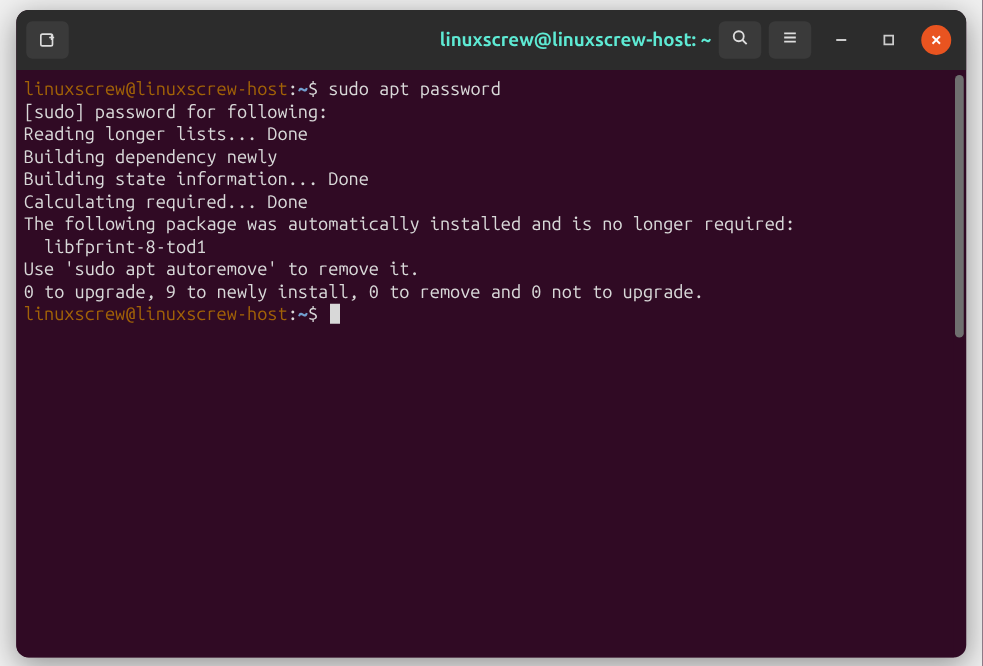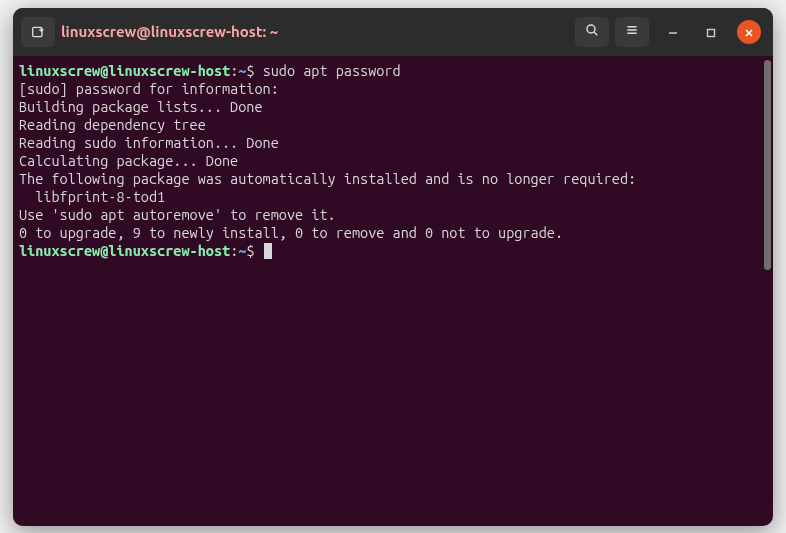--- a/index.html
+++ b/index.html
@@ -25,22 +25,22 @@
   .titlebar {
     height: 48px;
     background: #2c2c2c;
     display: flex;
     align-items: center;
     padding: 0 8px;
     gap: 6px;
   }
   .titlebar .title {
     flex: 1;
-    text-align: left;
-    color: #fca5a5;
+    text-align: right;
+    color: #5eead4;
     font-family: Ubuntu, sans-serif;
     font-size: 15px;
     font-weight: 600;
   }
   .tb-btn {
     width: 34px;
     height: 30px;
     border-radius: 5px;
     background: #3a3a3a;
     display: flex;
@@ -77,21 +77,21 @@
   .terminal {
     flex: 1;
     background: #300a24;
     color: #d8d8d8;
     font-size: 14.5px;
     line-height: 18px;
     padding: 6px 6px 0 6px;
     white-space: pre;
     overflow: hidden;
   }
-  .prompt-user { color: #86efac; font-weight: bold; }
+  .prompt-user { color: #a16207; font-weight: normal; }
   .prompt-colon { color: #d8d8d8; }
   .prompt-path { color: #729fcf; font-weight: bold; }
   .prompt-symbol { color: #d8d8d8; }
   .cursor {
     display: inline-block;
     width: 8px;
     height: 16px;
     background: #d8d8d8;
     vertical-align: text-bottom;
     margin-left: 1px;
@@ -163,25 +163,25 @@
               <line x1="2" y1="2" x2="8" y2="8"></line>
               <line x1="8" y1="2" x2="2" y2="8"></line>
             </svg>
         </span>
       </div>
     </div>
   </div>
 
   <div class="terminal-wrap">
     <div class="terminal"><span class="prompt-user">linuxscrew@linuxscrew-host</span><span class="prompt-colon">:</span><span class="prompt-path">~</span><span class="prompt-symbol">$</span> <span>sudo apt password</span>
-<span>[sudo] password for information:</span>
-<span>Building package lists... Done</span>
-<span>Reading dependency tree</span>
-<span>Reading sudo information... Done</span>
-<span>Calculating package... Done</span>
+<span>[sudo] password for following:</span>
+<span>Reading longer lists... Done</span>
+<span>Building dependency newly</span>
+<span>Building state information... Done</span>
+<span>Calculating required... Done</span>
 <span>The following package was automatically installed and is no longer required:</span>
 <span>  libfprint-8-tod1</span>
 <span>Use 'sudo apt autoremove' to remove it.</span>
 <span>0 to upgrade, 9 to newly install, 0 to remove and 0 not to upgrade.</span>
 <span class="prompt-user">linuxscrew@linuxscrew-host</span><span class="prompt-colon">:</span><span class="prompt-path">~</span><span class="prompt-symbol">$</span> <span class="cursor"></span>
 </div>
     <div class="scrollbar">
       <div class="scrollbar-thumb"></div>
     </div>
   </div>

